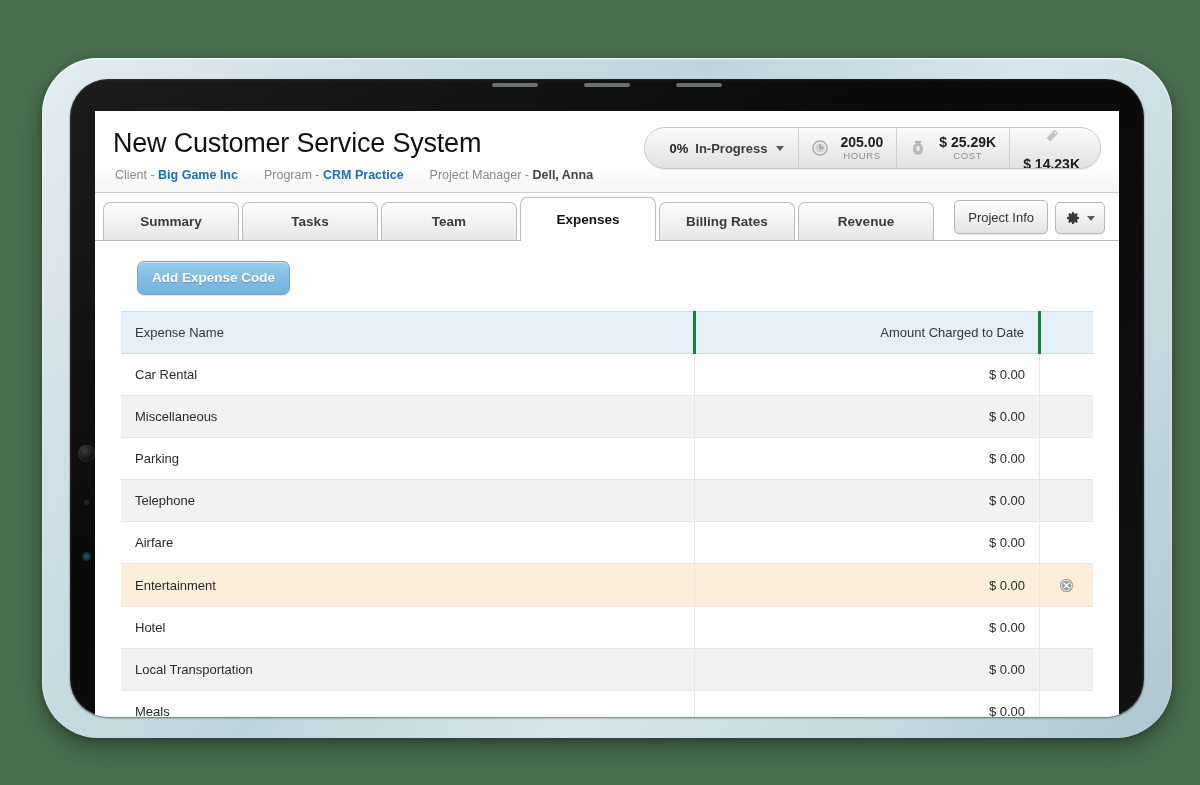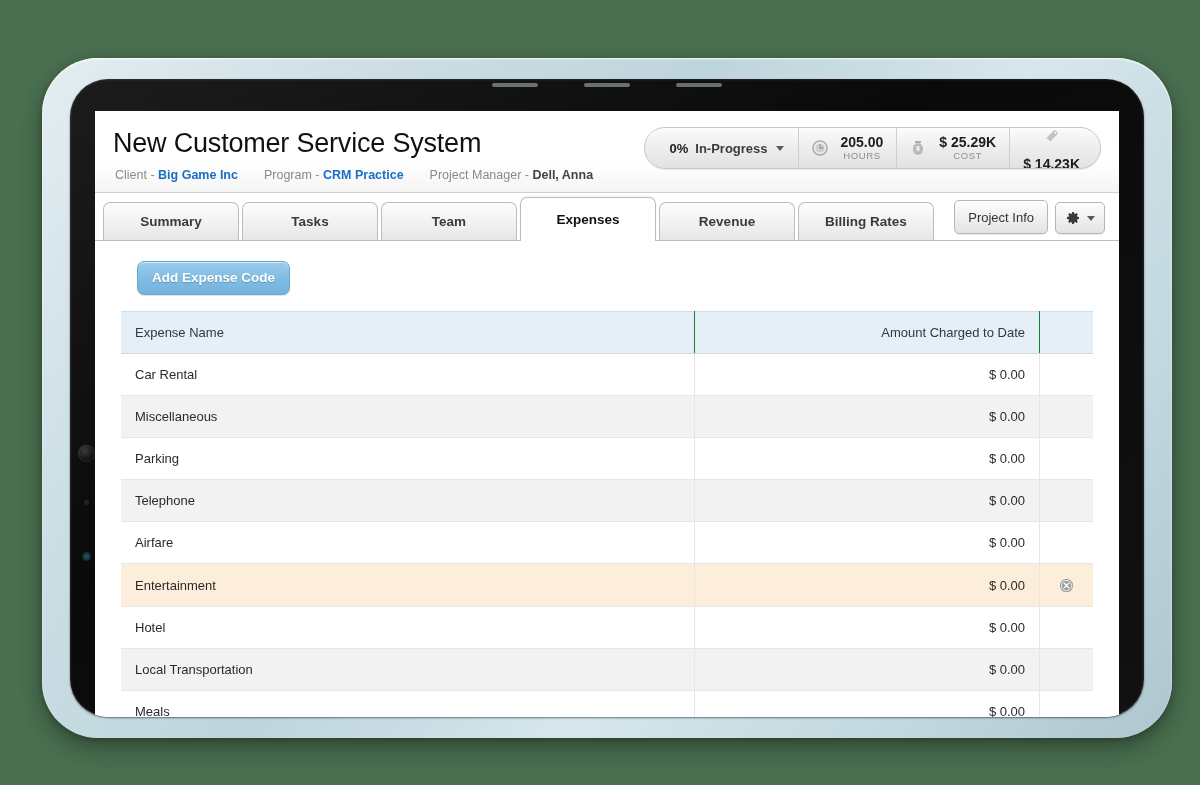--- a/index.html
+++ b/index.html
@@ -295,21 +295,21 @@
     border-top: 1px solid #d7dde2;
   }
 
   .exp-table th {
     background: #e4eff8;
     font-size: 13px;
     font-weight: 400;
     color: #33383d;
     padding: 13px 14px;
     border-bottom: 1px solid #d2dae1;
-    border-right: 1px solid #15803d;
+    border-right: 3px solid #15803d;
   }
   .exp-table th:last-child { border-right: none; }
   .th-name { text-align: left; }
   .th-amt  { text-align: right; }
 
   .col-name { width: 59%; }
   .col-amt  { width: 35.5%; }
   .col-act  { width: 5.5%; }
 
   .exp-table td {
@@ -427,22 +427,22 @@
 
             </div>
           </div>
         </div>
 
         <div class="tabs-row">
           <div class="tab">Summary</div>
           <div class="tab">Tasks</div>
           <div class="tab">Team</div>
           <div class="tab active">Expenses</div>
+          <div class="tab">Billing Rates</div>
           <div class="tab">Revenue</div>
-          <div class="tab">Billing Rates</div>
 
           <div class="tabs-spacer"></div>
 
           <div class="btn-plain">Project Info</div>
 
           <div class="btn-plain btn-gear">
             <span class="gear-ico">
               <svg viewBox="0 0 16 16" width="16" height="16">
                 <path fill="#3a3a3a" d="M8 5.1a2.9 2.9 0 100 5.8 2.9 2.9 0 000-5.8zm0 4.4a1.5 1.5 0 110-3 1.5 1.5 0 010 3z"></path>
                 <path fill="#3a3a3a" d="M14 8.9V7.1l-1.6-.25a4.6 4.6 0 00-.5-1.2l.95-1.3-1.25-1.25-1.3.95a4.6 4.6 0 00-1.2-.5L8.85 1.9H7.15L6.9 3.55a4.6 4.6 0 00-1.2.5l-1.3-.95L3.15 4.35l.95 1.3a4.6 4.6 0 00-.5 1.2L2 7.1v1.8l1.6.25c.12.42.29.82.5 1.2l-.95 1.3 1.25 1.25 1.3-.95c.38.21.78.38 1.2.5l.25 1.65h1.7l.25-1.65c.42-.12.82-.29 1.2-.5l1.3.95 1.25-1.25-.95-1.3c.21-.38.38-.78.5-1.2L14 8.9z"></path>

